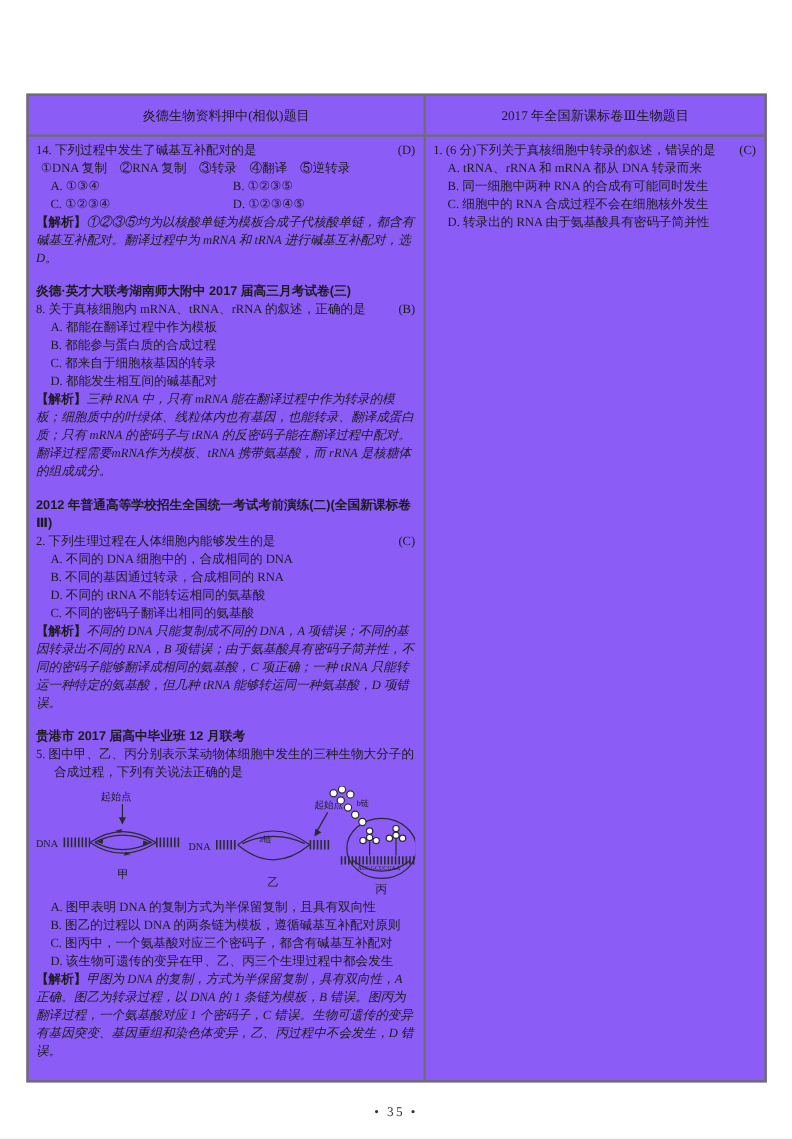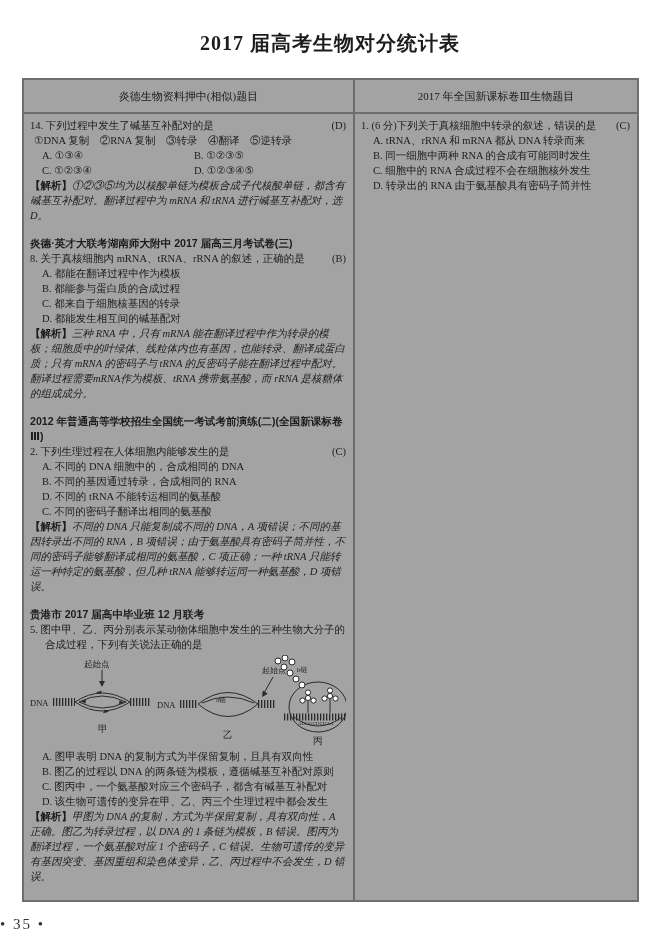--- a/index.html
+++ b/index.html
@@ -8,21 +8,21 @@
     position:relative; width:660px; height:949px; margin:0 auto;
     background:#ffffff; color:#1c1c1c; overflow:hidden;
     font-family:"Liberation Serif","DejaVu Serif",serif;
   }
   .doc-title {
     position:absolute; top:30px; left:0; width:100%;
     text-align:center; font-size:20px; font-weight:bold; letter-spacing:1px;
   }
   .exam-table {
     position:absolute; left:22px; top:78px; width:617px; height:824px;
-    border:2px solid #6e6e6e; display:flex; flex-direction:column; background:#a3a3a3;
+    border:2px solid #6e6e6e; display:flex; flex-direction:column; background:#8b5cf6;
   }
   .t-head { display:flex; height:34px; border-bottom:2px solid #6e6e6e; flex:0 0 auto; }
   .t-head .cell { display:flex; align-items:center; justify-content:center; font-size:11px; }
   .t-body { display:flex; flex:1 1 auto; min-height:0; }
   .col-left  { width:331px; border-right:2px solid #6e6e6e; }
   .col-right { flex:1; }
   .cell-content { padding:4px 7px 4px 6px; font-size:10.5px; line-height:15px; height:100%; overflow:hidden; }
   .section + .section { margin-top:13px; }
   .source { font-family:"Liberation Sans","DejaVu Sans",sans-serif; font-weight:bold; font-size:10.6px; line-height:15px; }
   .qline { padding-left:15px; text-indent:-15px; }
@@ -31,35 +31,34 @@
   .optrow { display:flex; margin-left:12px; }
   .optrow .o1 { width:152px; }
   .opt { margin-left:12px; padding-left:13px; text-indent:-13px; }
   .jx { }
   .jx .jx-label { font-weight:bold; }
   .jx .jx-text { font-style:italic; }
   .figure-wrap { margin:3px 0 2px 0; }
   .figure-wrap svg { display:block; }
   .page-number {
     position:absolute; left:0; bottom:16px; width:100%;
-    text-align:left; font-size:15px; color:#333; letter-spacing:2px;
+    text-align:center; font-size:11px; color:#333; letter-spacing:2px;
   }
   svg text { font-family:"Liberation Serif","DejaVu Serif",serif; fill:#1c1c1c; }
   svg .ln { stroke:#2a2a2a; fill:none; stroke-width:1; }
   svg .hatch { stroke:#2a2a2a; stroke-width:8; stroke-dasharray:1.3,1.7; fill:none; }
   svg .hatch2 { stroke:#2a2a2a; stroke-width:7; stroke-dasharray:1.3,1.7; fill:none; }
   svg .dot { fill:#fff; stroke:#2a2a2a; stroke-width:1; }
   svg .arrowhead { fill:#2a2a2a; stroke:none; }
 </style>
 </head>
 <body>
 
 <div class="page">
 
-  <div class="doc-title">2017 届高考生物对分统计表</div>
 
   <div class="exam-table">
     <div class="t-head">
       <div class="cell col-left">炎德生物资料押中(相似)题目</div>
       <div class="cell col-right">2017 年全国新课标卷Ⅲ生物题目</div>
     </div>
 
     <div class="t-body">
 
       <div class="col-left">

